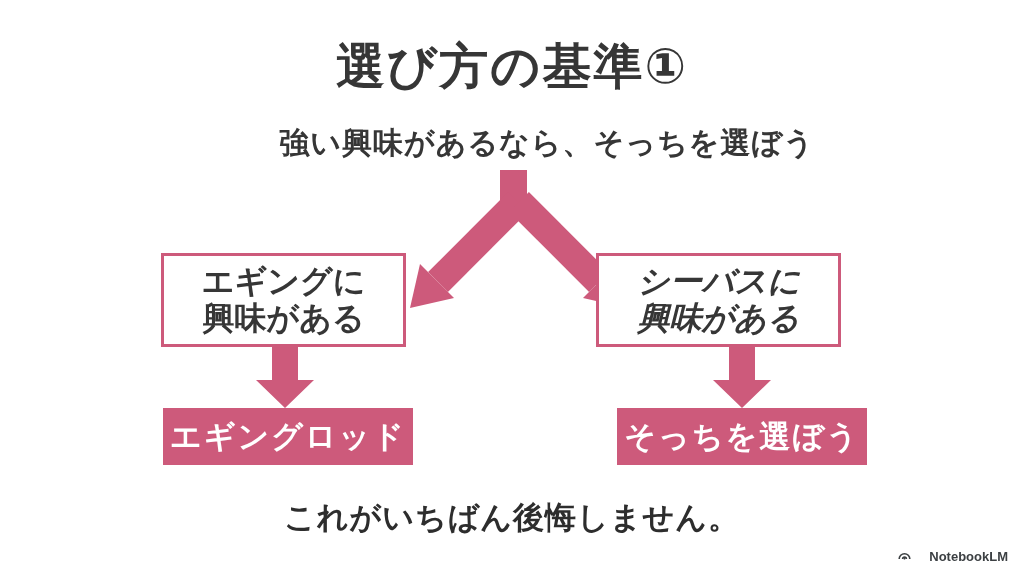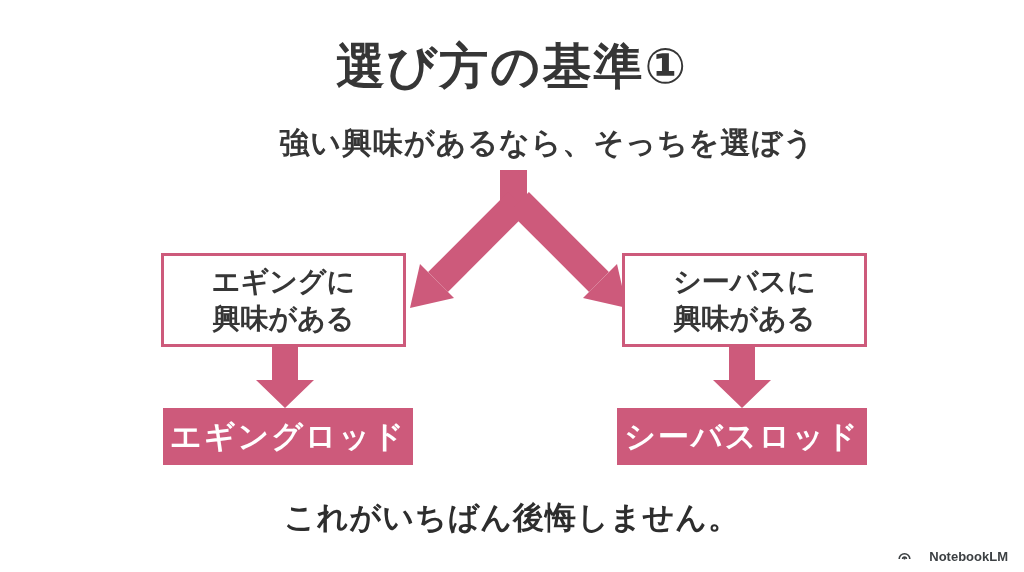--- a/index.html
+++ b/index.html
@@ -24,26 +24,26 @@
     color:var(--text-dark,#363636);
     margin-left:35px;
   }
   .v-arrow{position:absolute;left:396px;top:170px;}
   .cond-box{
     position:absolute;top:253px;width:245px;height:94px;
     box-sizing:border-box;
     background:#ffffff;
     border:3px solid var(--accent-pink,#cd5a7b);
     display:flex;flex-direction:column;justify-content:center;align-items:center;
-    font-size:28px;font-weight:800;line-height:37px;
+    font-size:32px;font-weight:800;line-height:37px;
     color:var(--text-dark,#363636);
     text-align:center;
   }
   .cond-left{left:161px;}
-  .cond-right{left:622px;}
+  .cond-right{left:596px;font-style:italic;}
   .down-arrow{position:absolute;top:346px;}
   .down-left{left:256px;}
   .down-right{left:713px;}
   .result-box{
     position:absolute;top:408px;width:250px;height:57px;
     background:var(--accent-pink,#cd5a7b);
     display:flex;justify-content:center;align-items:center;
     font-size:31px;font-weight:800;letter-spacing:2px;
     color:#ffffff;
   }
@@ -97,21 +97,21 @@
 
   <svg class="down-arrow down-right" width="58" height="62" viewBox="0 0 58 62">
     <path d="M16 0 h26 v34 h16 L29 62 L0 34 h16 z" style="fill:var(--accent-pink,#cd5a7b)"></path>
   </svg>
 
   <div class="result-box result-left">
     <span>エギングロッド</span>
   </div>
 
   <div class="result-box result-right">
-    <span>シーバスロッド</span>
+    <span>そっちを選ぼう</span>
   </div>
 
   <div class="footer-note">これがいちばん後悔しません。</div>
 
   <div class="watermark">
     <svg width="15" height="15" viewBox="0 0 24 24" fill="none">
       <path d="M3.5 16 A 8.5 8.5 0 0 1 20.5 16" stroke="#3c4043" stroke-width="2.6"></path>
       <path d="M9 16 A 3 3 0 0 1 15 16" stroke="#3c4043" stroke-width="2.6"></path>
       <circle cx="12" cy="15.5" r="1.4" fill="#3c4043"></circle>
     </svg>

